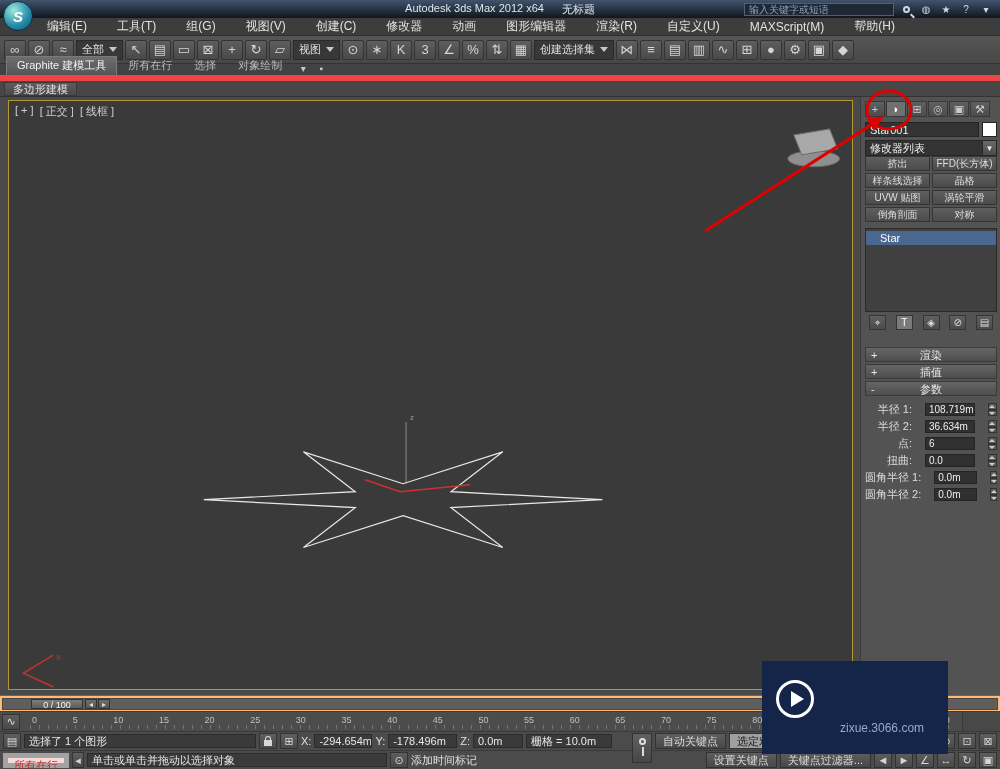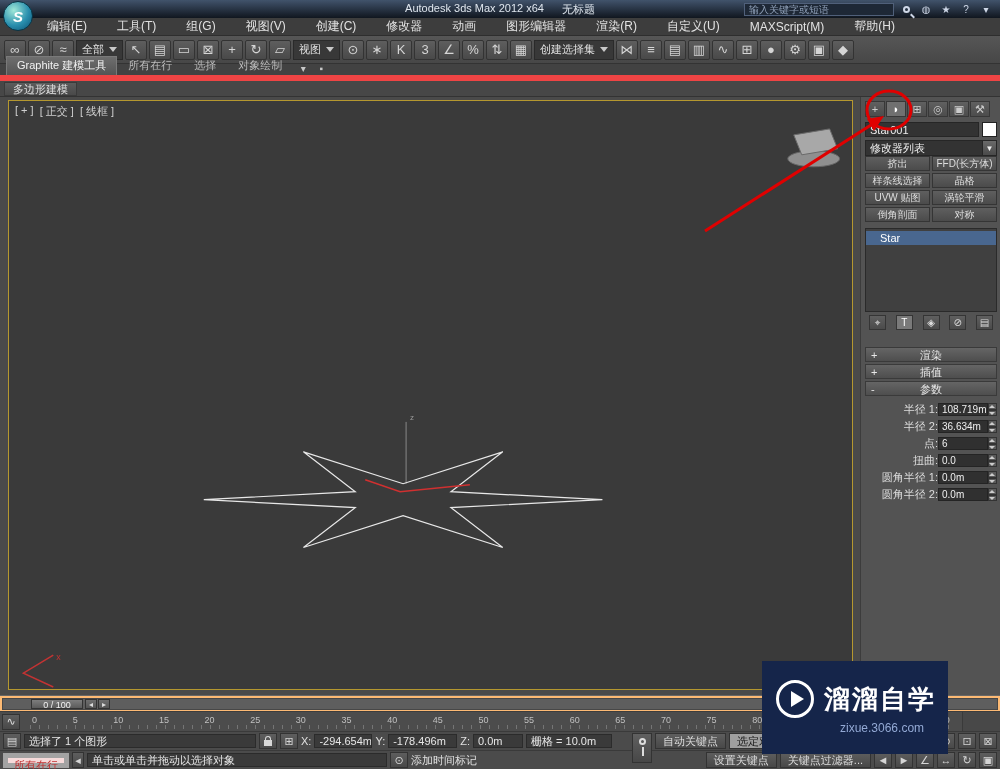--- a/index.html
+++ b/index.html
@@ -59,21 +59,21 @@
   .modbtn { height:15px; line-height:14px; text-align:center; background:linear-gradient(#5f5f5f,#4b4b4b); border:1px solid #353535; color:#ddd; font-size:10px; overflow:hidden; white-space:nowrap; }
   .cp-stack { height:84px; background:#404040; border:1px solid #2a2a2a; margin-bottom:2px; padding-top:2px; }
   .stack-row { height:14px; line-height:14px; padding-left:14px; background:#49678f; color:#fff; font-size:11px; }
   .cp-stacktools { display:flex; justify-content:space-between; padding:1px 4px; }
   .sticon { width:17px; height:15px; display:flex; align-items:center; justify-content:center; background:linear-gradient(#5f5f5f,#4b4b4b); border:1px solid #353535; color:#ddd; font-size:10px; }
   .sticon.active { background:#7a7a7a; color:#fff; }
   .cp-rollouts { margin-top:16px; }
   .rollout { position:relative; height:15px; line-height:14px; text-align:center; background:linear-gradient(#656565,#4e4e4e); border:1px solid #3a3a3a; color:#e8e8e8; margin-bottom:2px; font-size:11px; }
   .rstate { position:absolute; left:5px; top:0; }
   .cp-params { padding-top:4px; display:flex; flex-direction:column; gap:2px; }
-  .param-row { display:flex; align-items:center; justify-content:flex-end; gap:0; }
+  .param-row { display:flex; align-items:center; justify-content:flex-end; gap:13px; }
   .p-label { color:#ddd; font-size:11px; white-space:nowrap; }
   .p-field { width:50px; height:13px; line-height:12px; background:#303030; border:1px solid #242424; color:#eee; padding:0 3px; font-size:10px; overflow:hidden; }
   .spin { display:inline-flex; flex-direction:column; width:9px; height:13px; }
   .spin i { flex:1; background:#5a5a5a; border:1px solid #333; position:relative; }
   .spin i.up::after { content:""; position:absolute; left:0px; top:1px; border-left:3px solid transparent; border-right:3px solid transparent; border-bottom:3px solid #ccc; }
   .spin i.dn::after { content:""; position:absolute; left:0px; top:1px; border-left:3px solid transparent; border-right:3px solid transparent; border-top:3px solid #ccc; }
 
   
   .timeslider { height:16px; background:#fdba74; border-top:1px solid #666; display:flex; align-items:center; padding:0 2px; }
   .ts-track { flex:1; height:12px; background:#5e5e5e; border:1px solid #474747; position:relative; }
@@ -429,21 +429,20 @@
   <span class="sbtn">↔</span>
   <span class="sbtn">↻</span>
   <span class="sbtn">▣</span>
 </div>
 
 <div class="watermark">
   <div class="wm-row">
     <span class="wm-circle">
         <span class="wm-play"></span>
       </span>
-    <span class="wm-brand">溜溜自学</span>
   </div>
   <div class="wm-url">zixue.3066.com</div>
 </div>
 
 <svg class="annotation" width="1000" height="769" viewBox="0 0 1000 769">
   <ellipse cx="889" cy="110" rx="22" ry="19" fill="none" stroke="#e00000" stroke-width="3"></ellipse>
   <line x1="705" y1="231" x2="871" y2="125" stroke="#e00000" stroke-width="3"></line>
   <polygon points="884,116 874,131 867,119" fill="#e00000"></polygon>
 </svg>
 

